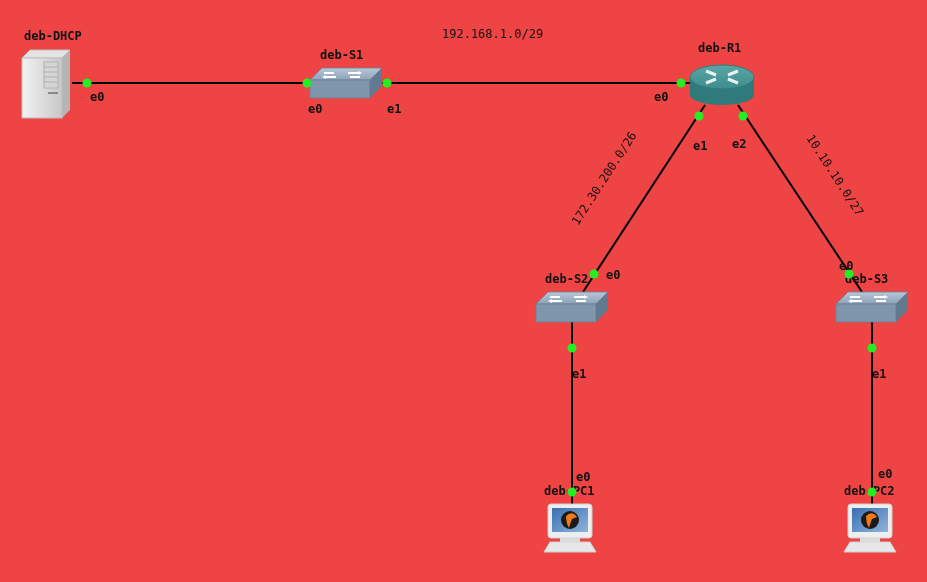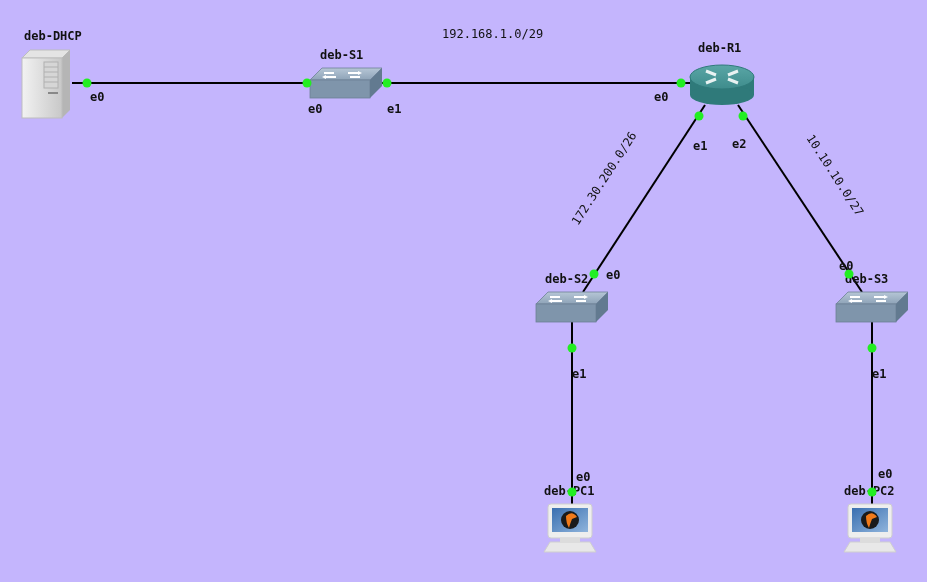--- a/index.html
+++ b/index.html
@@ -1,16 +1,16 @@
 <!DOCTYPE html>
 <html><head>
 <meta charset="utf-8">
 <style>
   html, body { margin:0; padding:0; background:#ffffff; }
-  #canvas { position:relative; width:927px; height:582px; overflow:hidden; background:#c4b5fd; }
+  #canvas { position:relative; width:927px; height:582px; overflow:hidden; background:#ef4444; }
   svg { position:absolute; left:0; top:0; }
   .node-label { font-family:"DejaVu Sans Mono", monospace; font-weight:bold; font-size:12px; fill:#111; }
   .port-label { font-family:"DejaVu Sans Mono", monospace; font-weight:bold; font-size:12px; fill:#111; }
   .net-label { font-family:"DejaVu Sans Mono", monospace; font-size:12px; fill:#111; }
   .link { stroke:#000; stroke-width:2; }
   .port-dot { fill:#22ee22; }
 </style>
 </head>
 <body>
 

